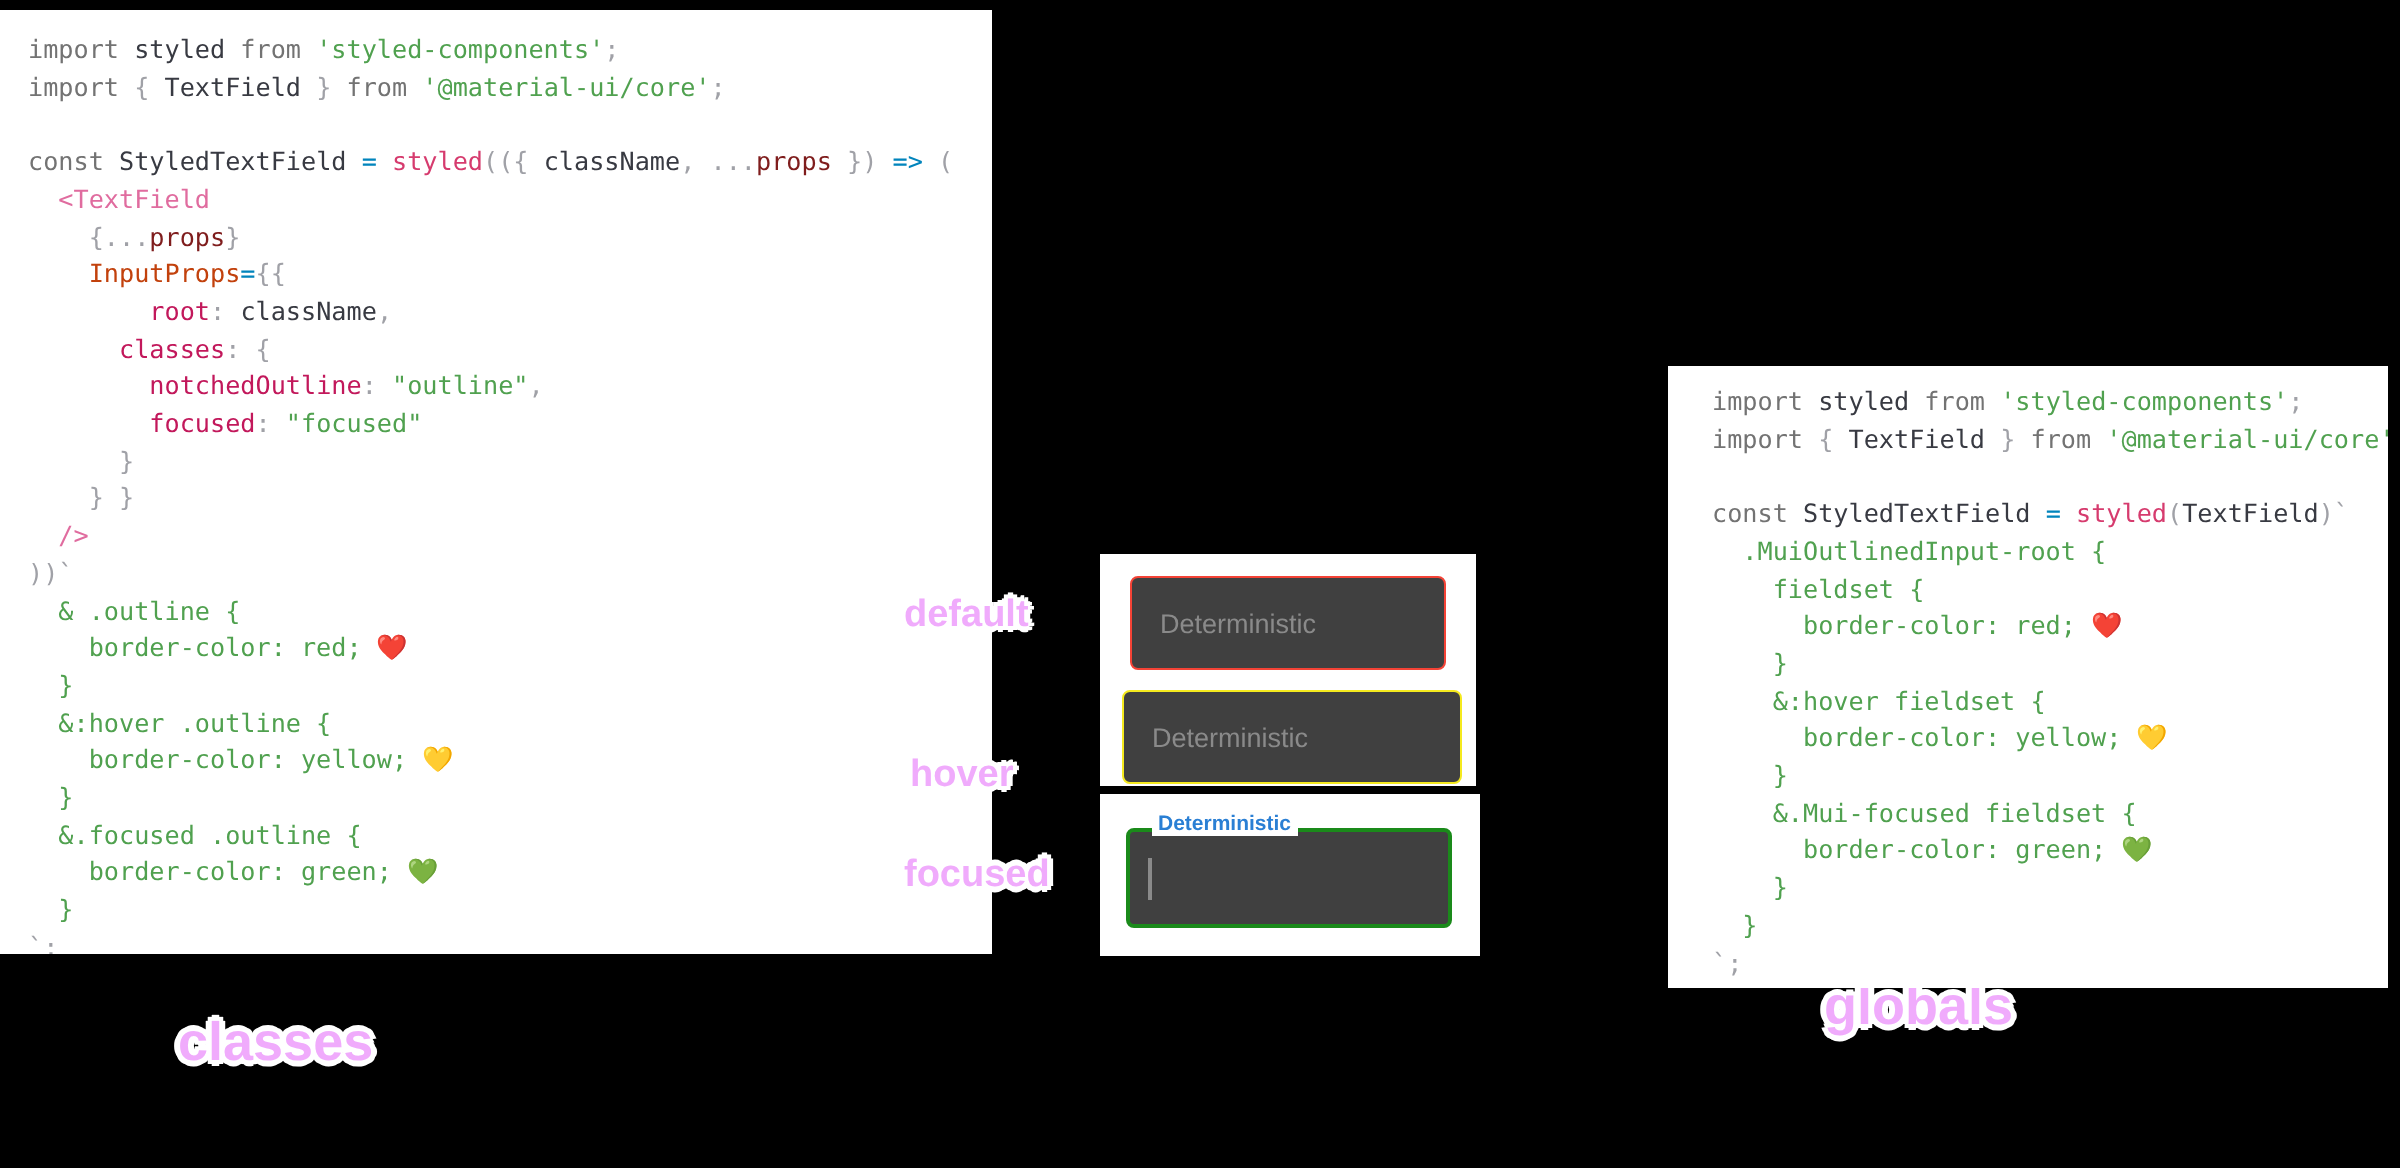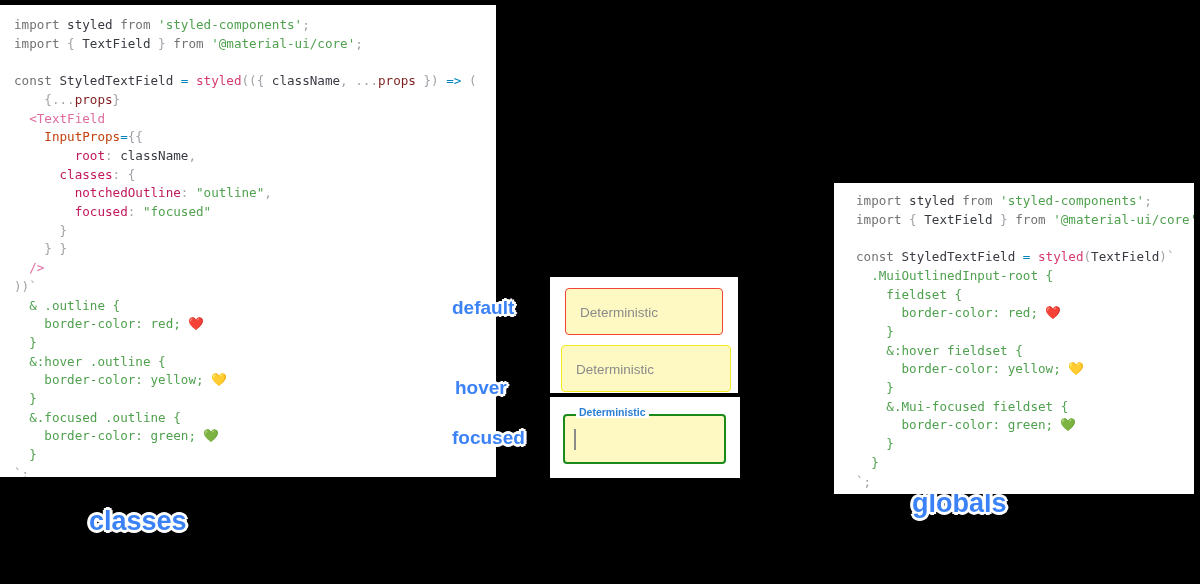--- a/index.html
+++ b/index.html
@@ -77,21 +77,21 @@
   #demo-panel-bottom {
     left: 550px;
     top: 397px;
     width: 190px;
     height: 81px;
   }
 
   .textfield {
     position: absolute;
     box-sizing: border-box;
-    background: #fef9c3;
+    background: #404040;
     border-radius: 4px;
     text-align: center;
   }
   .tf-text {
     position: absolute;
     left: 14px;
     top: 50%;
     transform: translateY(-50%);
     font-family: "Liberation Sans", sans-serif;
     font-size: 13.5px;
@@ -143,21 +143,21 @@
     width: 2px;
     height: 21px;
     background: #8a8a8a;
   }
 
   
   .annot {
     position: absolute;
     font-family: "Liberation Sans", sans-serif;
     font-weight: bold;
-    color: #3b82f6;
+    color: #f0abfc;
     white-space: nowrap;
     text-shadow:
        2px  0 #fff, -2px  0 #fff,  0  2px #fff,  0 -2px #fff,
        2px  2px #fff, -2px  2px #fff, 2px -2px #fff, -2px -2px #fff,
        3px  0 #fff, -3px  0 #fff,  0  3px #fff,  0 -3px #fff;
   }
   .annot-state { font-size: 19px; }
   #annot-default { left: 452px; top: 297px; }
   #annot-hover   { left: 455px; top: 377px; }
   #annot-focused { left: 452px; top: 427px; }
@@ -167,22 +167,22 @@
   #annot-globals { left: 912px; top: 488px; }
 </style>
 </head>
 <body>
 
 <div class="code-panel" id="left-code-panel">
     <div class="code-line"><span class="t-kw">import </span><span class="t-id">styled</span><span class="t-kw"> from </span><span class="t-str">'styled-components'</span><span class="t-punc">;</span></div>
     <div class="code-line"><span class="t-kw">import </span><span class="t-punc">{ </span><span class="t-id">TextField</span><span class="t-punc"> }</span><span class="t-kw"> from </span><span class="t-str">'@material-ui/core'</span><span class="t-punc">;</span></div>
     <div class="code-line blank"></div>
     <div class="code-line"><span class="t-kw">const </span><span class="t-id">StyledTextField</span><span class="t-op"> = </span><span class="t-fnp">styled</span><span class="t-punc">((</span><span class="t-punc">{ </span><span class="t-id">className</span><span class="t-punc">, </span><span class="t-punc">...</span><span class="t-var">props</span><span class="t-punc"> })</span><span class="t-op"> =&gt; </span><span class="t-punc">(</span></div>
+    <div class="code-line"><span class="t-tag">  &lt;</span><span class="t-tag">TextField</span></div>
     <div class="code-line"><span class="t-punc">    {</span><span class="t-punc">...</span><span class="t-var">props</span><span class="t-punc">}</span></div>
-    <div class="code-line"><span class="t-tag">  &lt;</span><span class="t-tag">TextField</span></div>
     <div class="code-line"><span class="t-punc">    </span><span class="t-attr">InputProps</span><span class="t-op">=</span><span class="t-punc">{{</span></div>
     <div class="code-line"><span class="t-punc">        </span><span class="t-prop">root</span><span class="t-punc">: </span><span class="t-id">className</span><span class="t-punc">,</span></div>
     <div class="code-line"><span class="t-punc">      </span><span class="t-prop">classes</span><span class="t-punc">: </span><span class="t-punc">{</span></div>
     <div class="code-line"><span class="t-punc">        </span><span class="t-prop">notchedOutline</span><span class="t-punc">: </span><span class="t-str">"outline"</span><span class="t-punc">,</span></div>
     <div class="code-line"><span class="t-punc">        </span><span class="t-prop">focused</span><span class="t-punc">: </span><span class="t-str">"focused"</span></div>
     <div class="code-line"><span class="t-punc">      }</span></div>
     <div class="code-line"><span class="t-punc">    } }</span></div>
     <div class="code-line"><span class="t-tag">  /&gt;</span></div>
     <div class="code-line"><span class="t-punc">))`</span></div>
     <div class="code-line"><span class="t-css">  &amp; .outline {</span></div>

